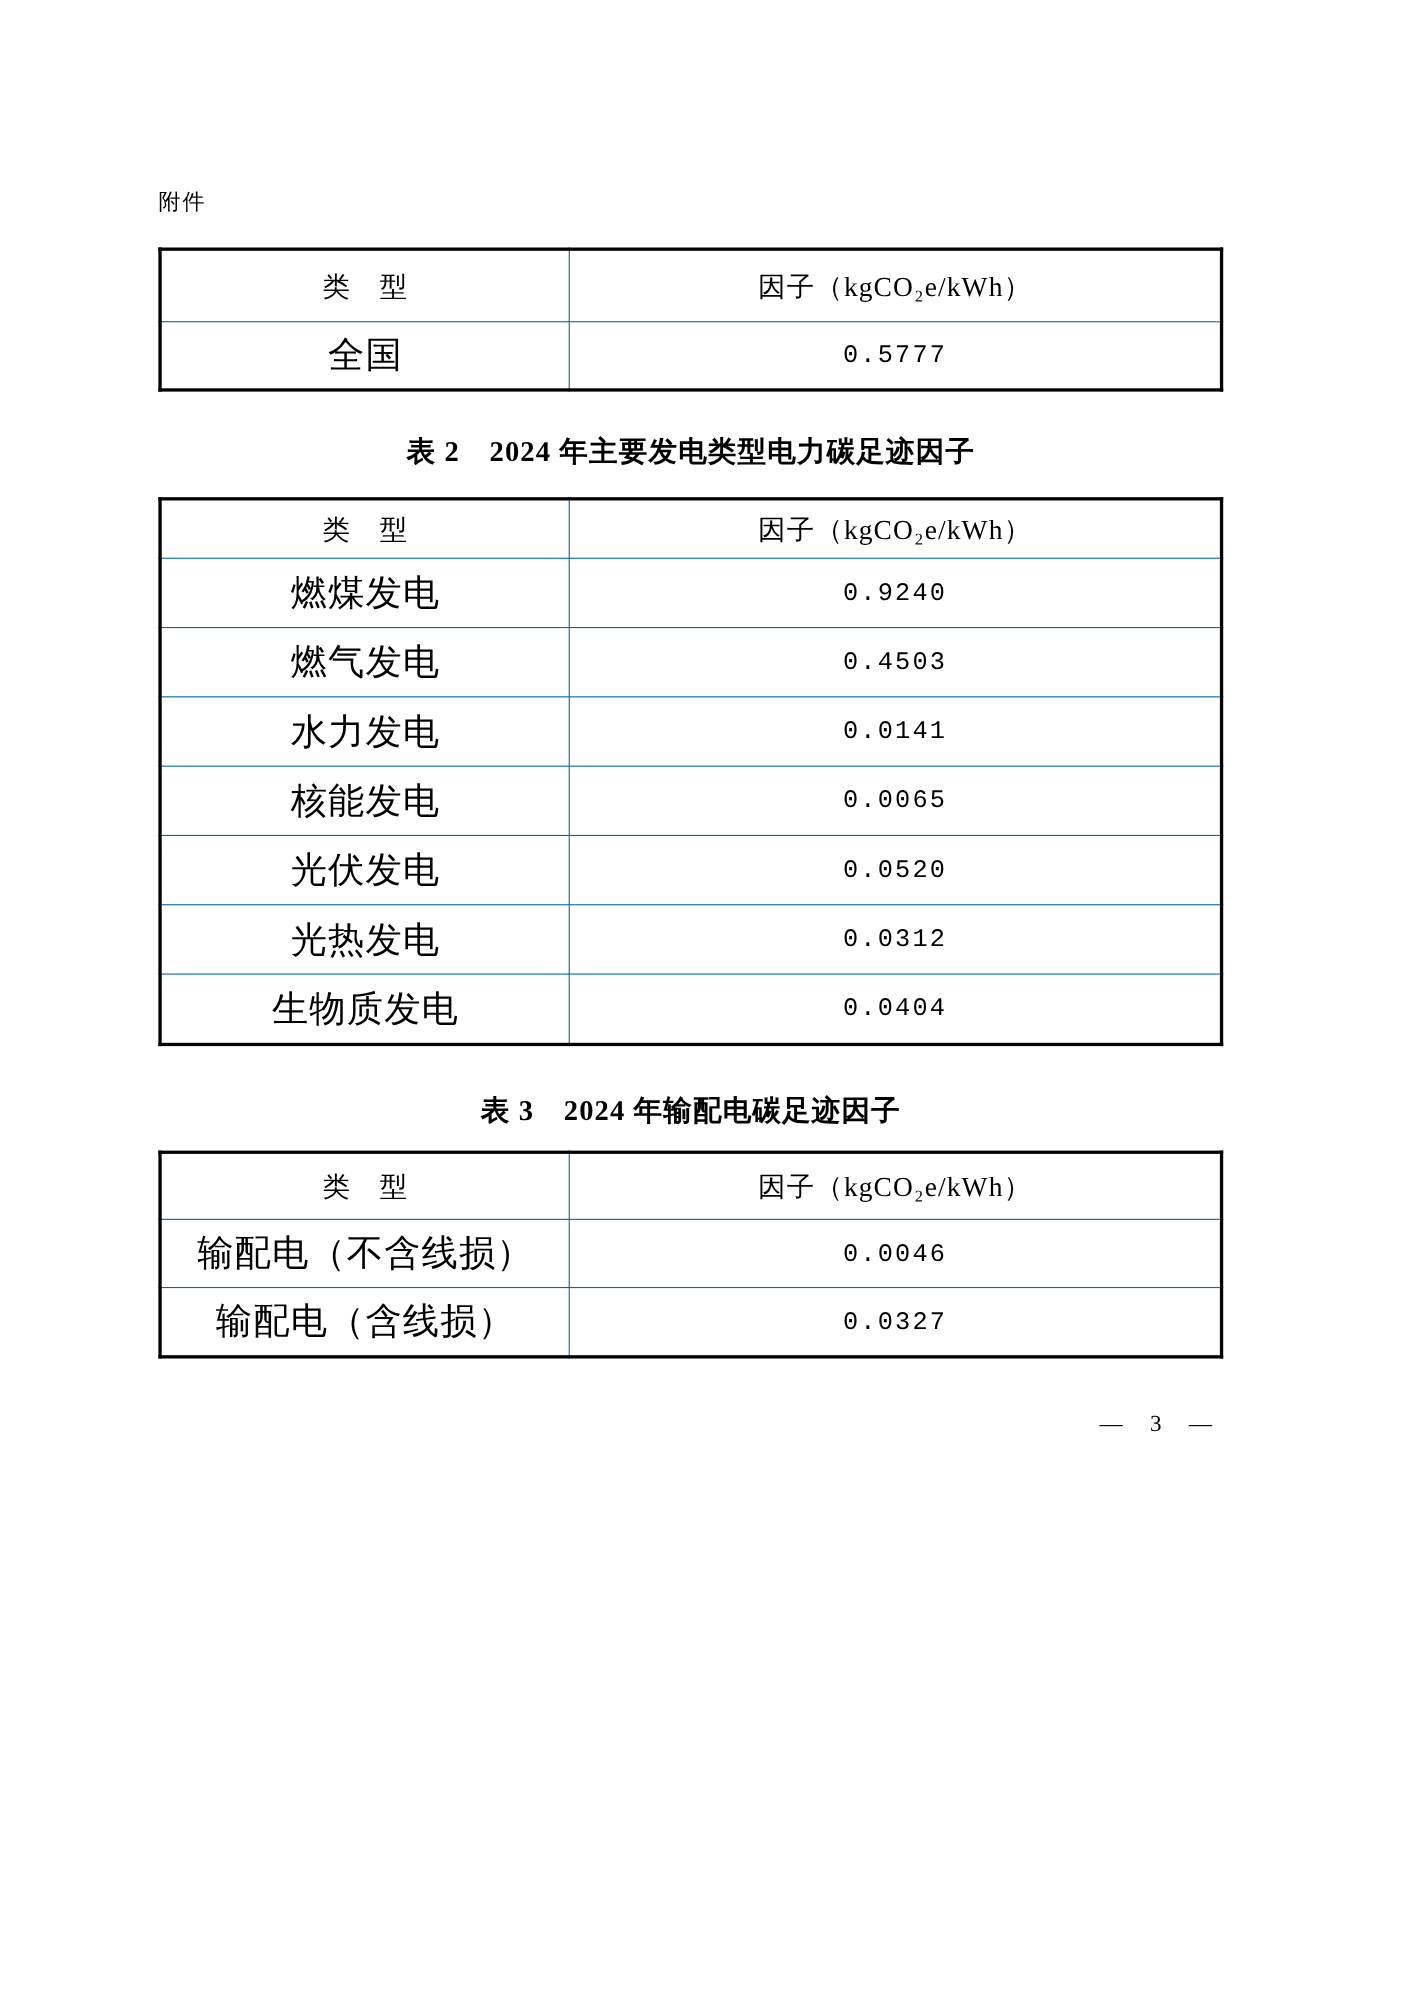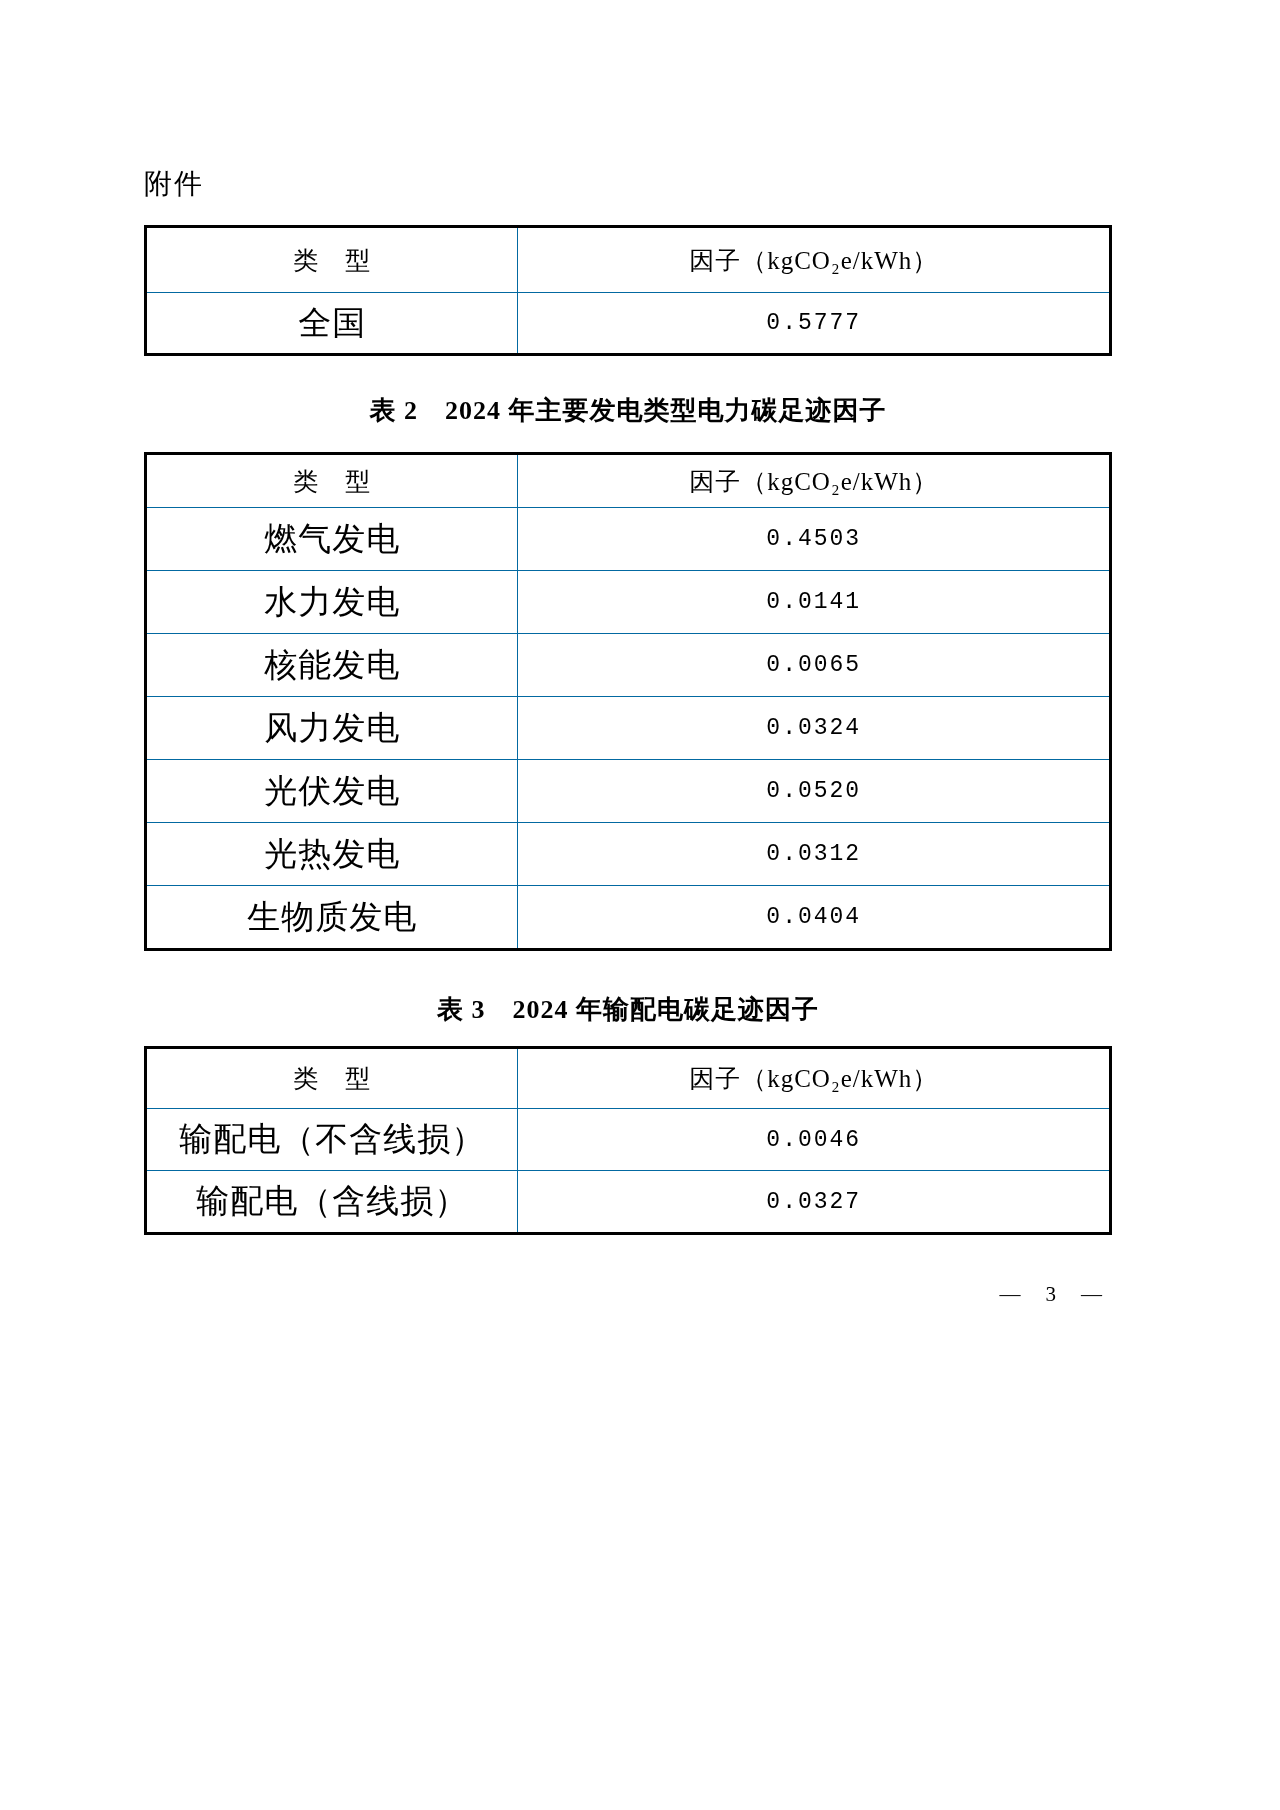--- a/index.html
+++ b/index.html
@@ -10,21 +10,21 @@
     margin: 0 auto;
     background: #ffffff;
     color: #000000;
     font-family: "Liberation Serif", "DejaVu Serif", serif;
     box-sizing: border-box;
     padding: 0 168px 0 144px;
     overflow: hidden;
   }
   .attachment-label {
     padding-top: 168px;
-    font-size: 28px;
+    font-size: 20px;
     line-height: 32px;
     font-family: "Liberation Sans", "DejaVu Sans", sans-serif;
     letter-spacing: 2px;
   }
   .doc-title {
     margin-top: 124px;
     text-align: center;
     font-size: 42px;
     line-height: 48px;
     font-weight: bold;
@@ -124,34 +124,34 @@
         <col class="col-factor">
       </colgroup>
     <thead>
       <tr>
         <th>类　型</th>
         <th>因子（kgCO₂e/kWh）</th>
       </tr>
     </thead>
     <tbody>
       <tr>
+        <td class="cell-type">燃煤发电</td>
+        <td class="cell-factor">0.9240</td>
+      </tr>
+      <tr>
         <td class="cell-type">燃气发电</td>
         <td class="cell-factor">0.4503</td>
       </tr>
       <tr>
         <td class="cell-type">水力发电</td>
         <td class="cell-factor">0.0141</td>
       </tr>
       <tr>
         <td class="cell-type">核能发电</td>
         <td class="cell-factor">0.0065</td>
-      </tr>
-      <tr>
-        <td class="cell-type">风力发电</td>
-        <td class="cell-factor">0.0324</td>
       </tr>
       <tr>
         <td class="cell-type">光伏发电</td>
         <td class="cell-factor">0.0520</td>
       </tr>
       <tr>
         <td class="cell-type">光热发电</td>
         <td class="cell-factor">0.0312</td>
       </tr>
       <tr>

